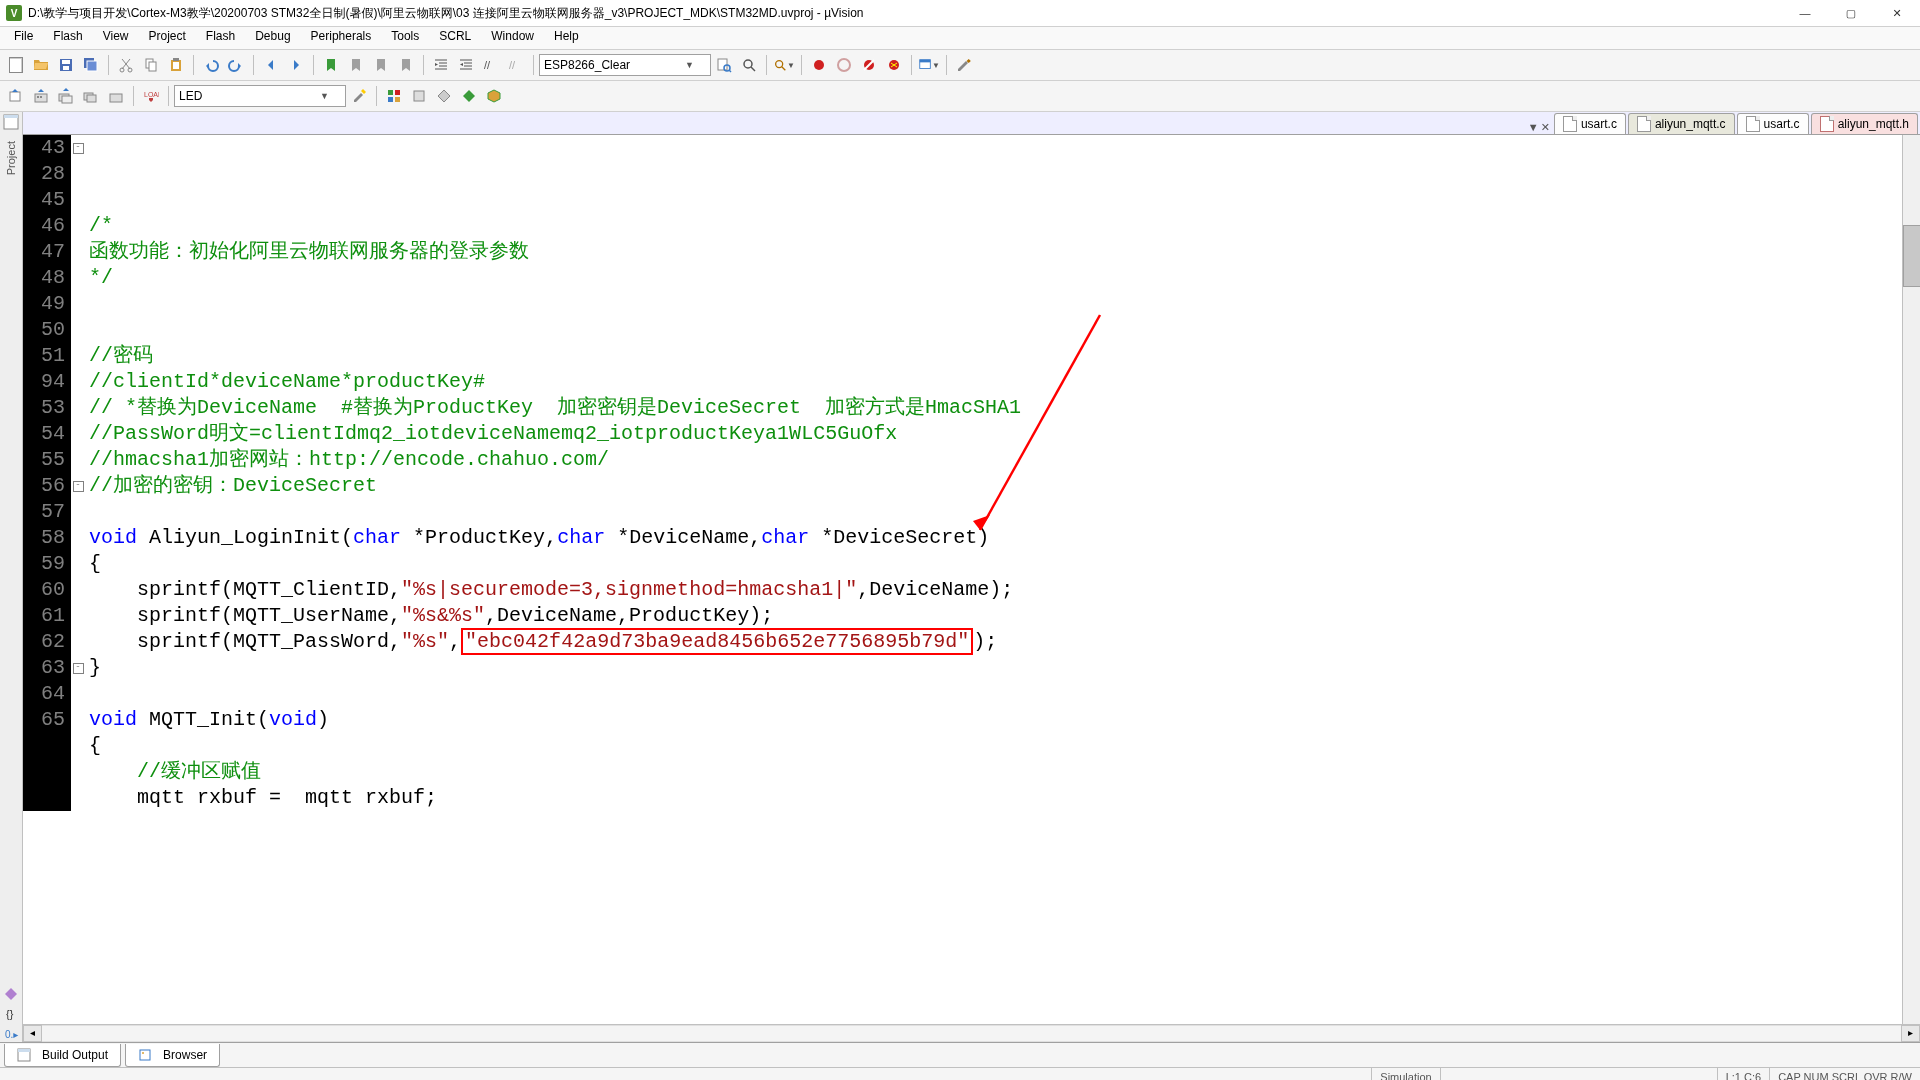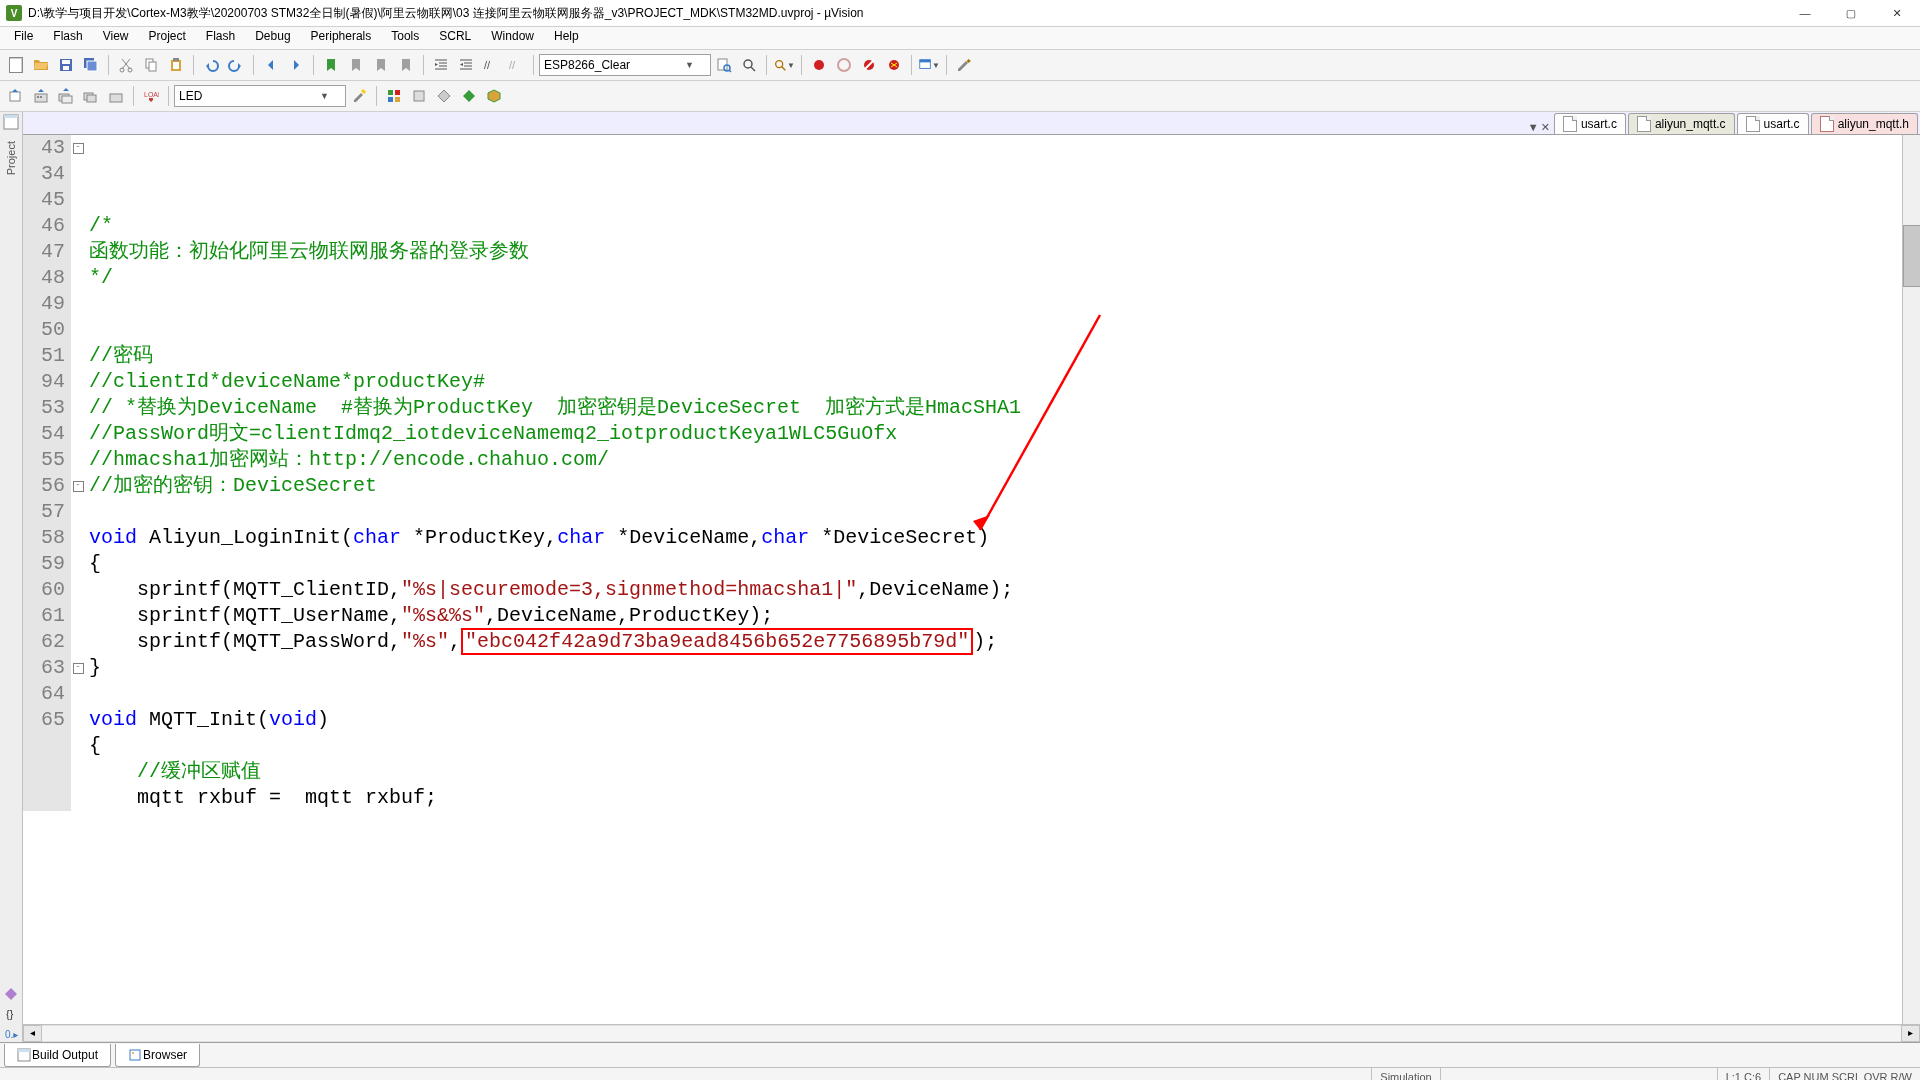--- a/index.html
+++ b/index.html
@@ -29,40 +29,40 @@
   .dtab{height:20px;display:flex;align-items:center;padding:0 8px;border:1px solid #a0a0a0;border-bottom:none;background:#fdfdfd;margin-right:2px;font-size:12px;gap:4px;border-top-left-radius:3px;border-top-right-radius:3px}
   .dtab.active{background:#e8e8dc}
   .dtab.header{background:#f9e0e0}
   .dtab .ficon{width:12px;height:14px;border:1px solid #999;background:#fff;position:relative}
   .dtab .ficon::before{content:"";position:absolute;right:-1px;top:-1px;width:4px;height:4px;border-left:1px solid #999;border-bottom:1px solid #999;background:#eee}
   .dtab.header .ficon{border-color:#c07070}
   .doctabs .right{margin-left:auto;display:flex;gap:2px;padding-right:4px;font-size:11px;color:#555}
 
   .code-scroll{flex:1;overflow:auto;position:relative;font-family:Consolas,"Courier New",monospace;font-size:20px;line-height:26px;background:#fff}
   .code-inner{display:flex;min-width:1400px}
-  .gutter{background:#e5e5e5;color:#808080;text-align:right;padding:0 6px 0 18px;border-right:none}
+  .gutter{background:#000000;color:#808080;text-align:right;padding:0 6px 0 18px;border-right:none}
   .fold{width:14px;display:flex;flex-direction:column;align-items:center;padding-top:0}
   .fold .fsym{height:26px;display:flex;align-items:center;justify-content:center;font-size:10px;color:#808080;width:100%}
   .fold .fbox{width:9px;height:9px;border:1px solid #808080;font-size:9px;line-height:7px;text-align:center;background:#fff}
   .codecol{flex:1;padding-left:4px;white-space:pre;position:relative}
   .ln{height:26px}
   .c-comment{color:#0e8f0e}
   .c-keyword{color:#0000ff}
   .c-string{color:#a31515;}
   .c-plain{color:#000}
   .hlbox{border:2px solid #ff0000;padding:0 2px;}
 
   .annot-arrow{position:absolute;pointer-events:none}
 
   .hscroll{height:17px;background:#f0f0f0;border-top:1px solid #c0c0c0;display:flex;align-items:center}
   .hscroll .sbtn{width:17px;height:15px;border:1px solid #c0c0c0;background:#e8e8e8;text-align:center;font-size:10px;line-height:13px}
   .hscroll .track{flex:1;height:15px;background:#f4f4f4;border:1px solid #e0e0e0;border-left:none;border-right:none}
 
   .bottom-tabs{height:24px;display:flex;align-items:center;border-top:1px solid #a0a0a0;background:#f5f5f5}
-  .btab{height:22px;display:flex;align-items:center;padding:0 12px;border:1px solid #a0a0a0;border-top:none;margin-left:4px;background:#fff;gap:1px;border-bottom-left-radius:3px;border-bottom-right-radius:3px}
+  .btab{height:22px;display:flex;align-items:center;padding:0 12px;border:1px solid #a0a0a0;border-top:none;margin-left:4px;background:#fff;gap:11px;border-bottom-left-radius:3px;border-bottom-right-radius:3px}
   .btab .bicon{width:14px;height:14px}
 
   .statusbar{height:18px;background:#f5f5f5;border-top:1px solid #c0c0c0;display:flex;align-items:center;font-size:11px;color:#555}
   .statusbar .cell{padding:0 8px;border-left:1px solid #c0c0c0;height:100%;display:flex;align-items:center}
   .status-sim{margin-left:auto}
 
   .vscroll{width:17px;background:#f0f0f0;border-left:1px solid #c0c0c0}
   .vscroll .thumb{width:100%;height:60px;background:#c8c8c8;border:1px solid #a0a0a0;margin-top:90px}
 
   .ico-new::before{content:"";display:block;width:12px;height:14px;border:1px solid #888;background:#fff;box-shadow:inset -3px 3px 0 -2px #ccc}
@@ -393,21 +393,21 @@
             <span class="ficon"></span>
             <span>aliyun_mqtt.h</span>
           </div>
         </div>
     </div>
 
     <div class="code-scroll">
       <div class="code-inner">
         <div class="gutter" id="gutter">
             <div class="ln">43</div>
-            <div class="ln">34</div>
+            <div class="ln">28</div>
             <div class="ln">45</div>
             <div class="ln">46</div>
             <div class="ln">47</div>
             <div class="ln">48</div>
             <div class="ln">49</div>
             <div class="ln">50</div>
             <div class="ln">51</div>
             <div class="ln">94</div>
             <div class="ln">53</div>
             <div class="ln">54</div>

